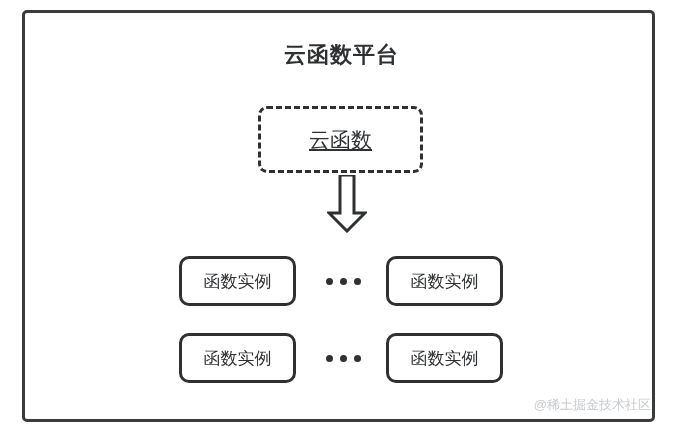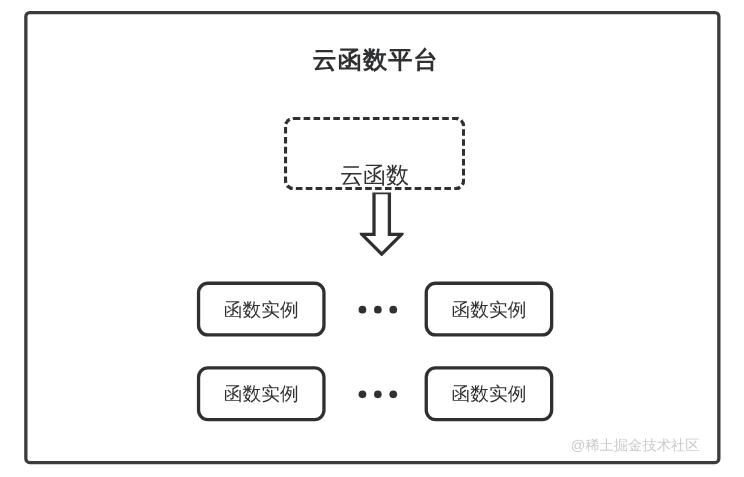--- a/index.html
+++ b/index.html
@@ -49,22 +49,23 @@
     position: absolute;
     left: 233px;   
     top: 93px;     
     width: 165px;
     height: 67px;
     box-sizing: border-box;
     border: 3px dashed #2f3032;
     border-radius: 9px;
     background: #ffffff;
     display: flex;
-    align-items: flex-end;
+    align-items: center;
     justify-content: center;
+    text-decoration: underline;
   }
   #cloud-function-box .box-label {
     font-size: 21px;
     line-height: 21px;
     color: #2f3032;
     white-space: nowrap;
   }
 
   
   #flow-arrow {
@@ -121,21 +122,21 @@
   .ellipsis .dot {
     width: 7px;
     height: 7px;
     border-radius: 50%;
     background: #2f3032;
   }
 
   
   #watermark {
     position: absolute;
-    right: 16px;
+    right: 1px;
     bottom: 6px;
     font-size: 13px;
     line-height: 16px;
     color: #c9cbce;
     white-space: nowrap;
     user-select: none;
   }
 </style>
 </head>
 <body>

